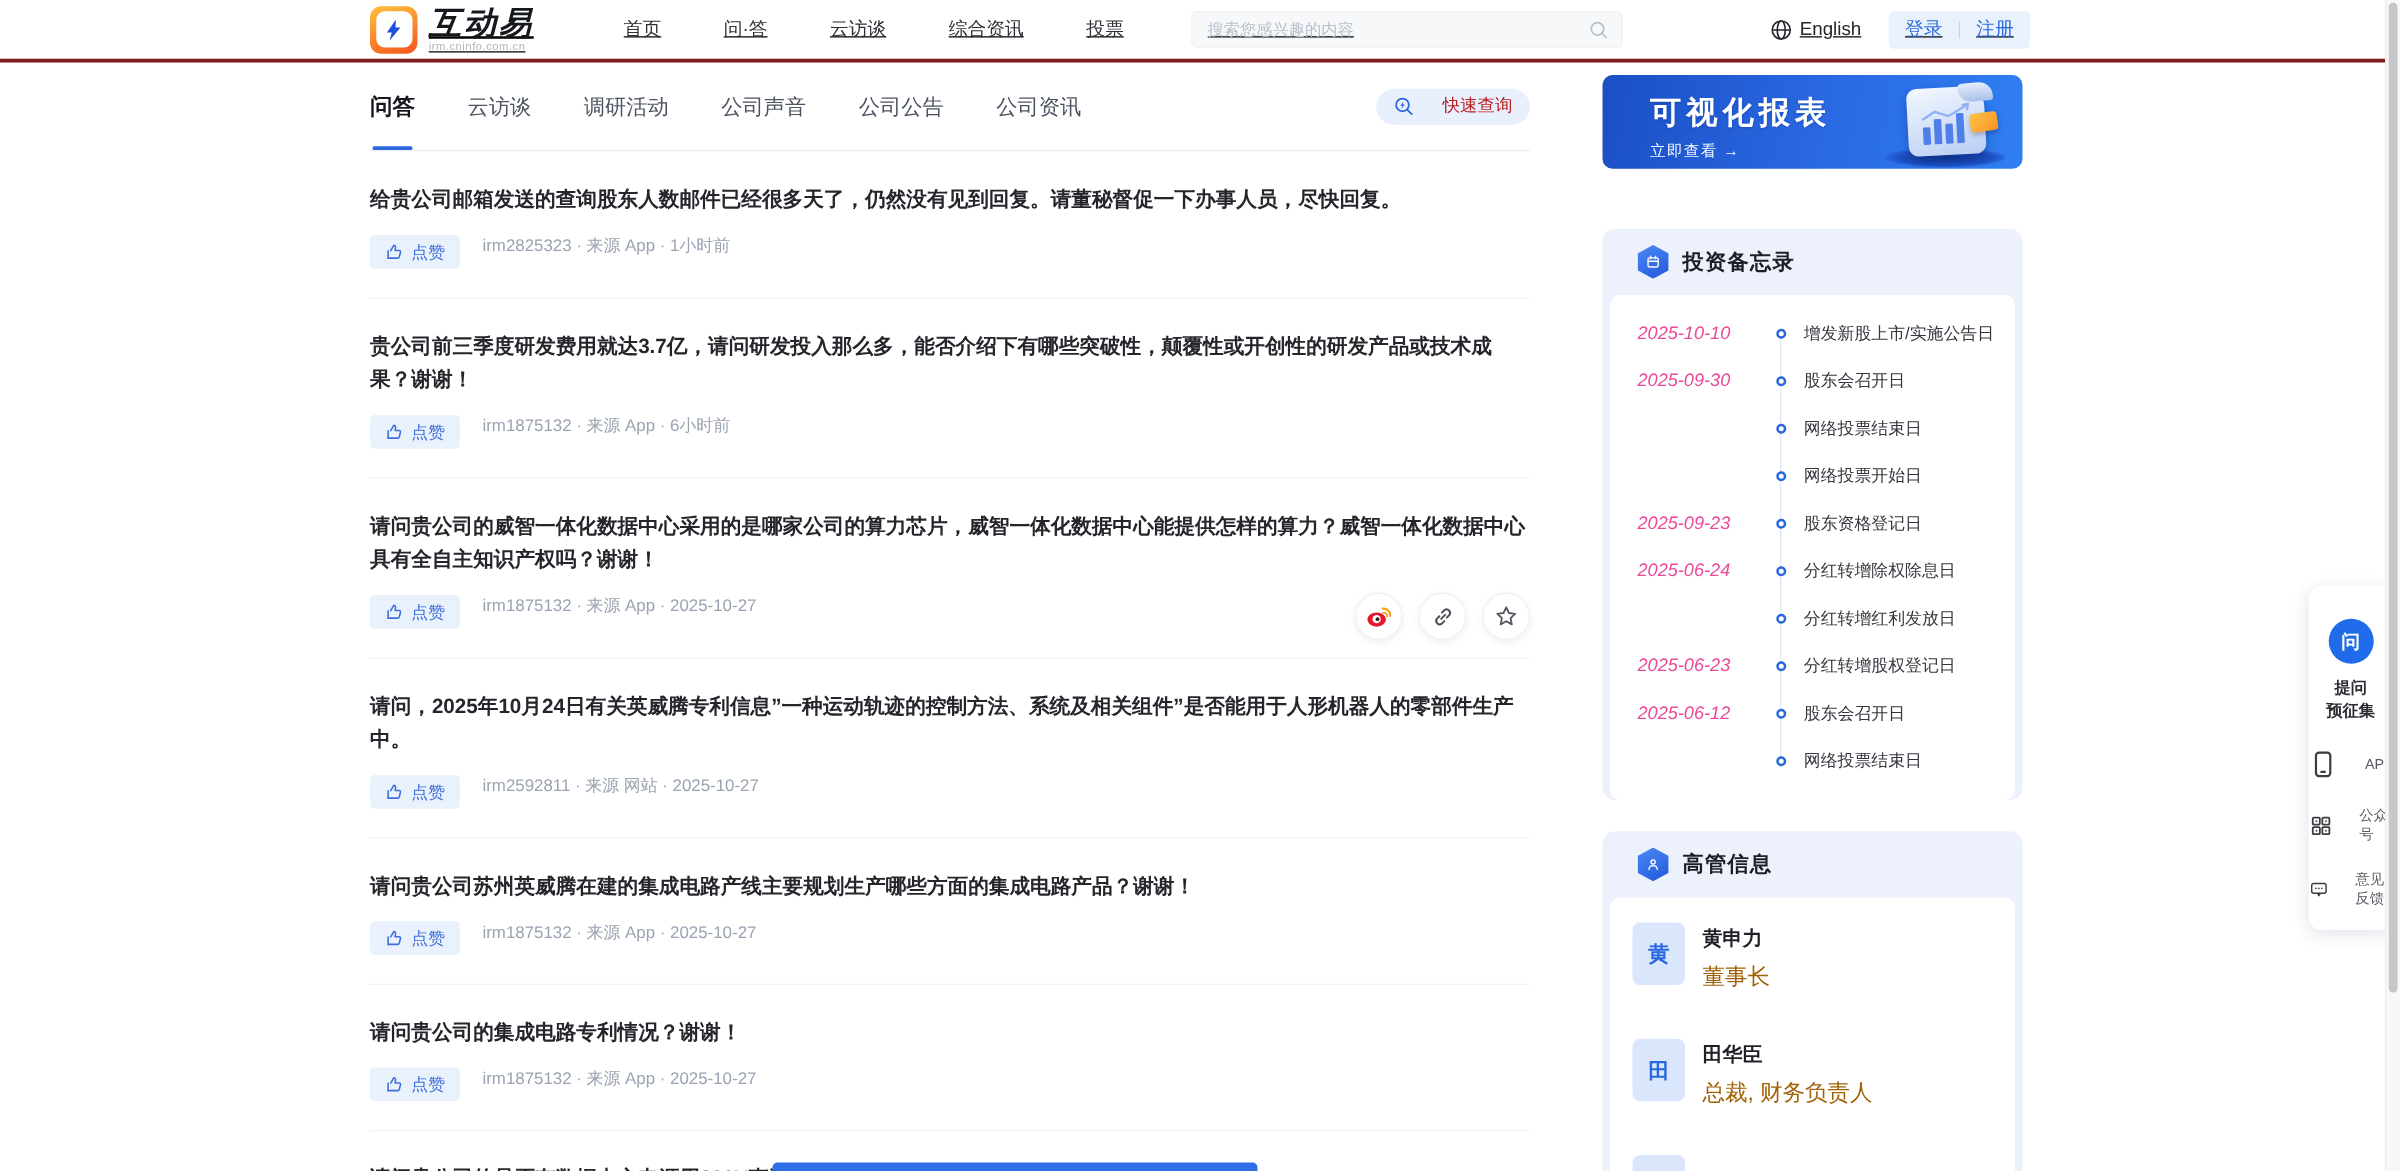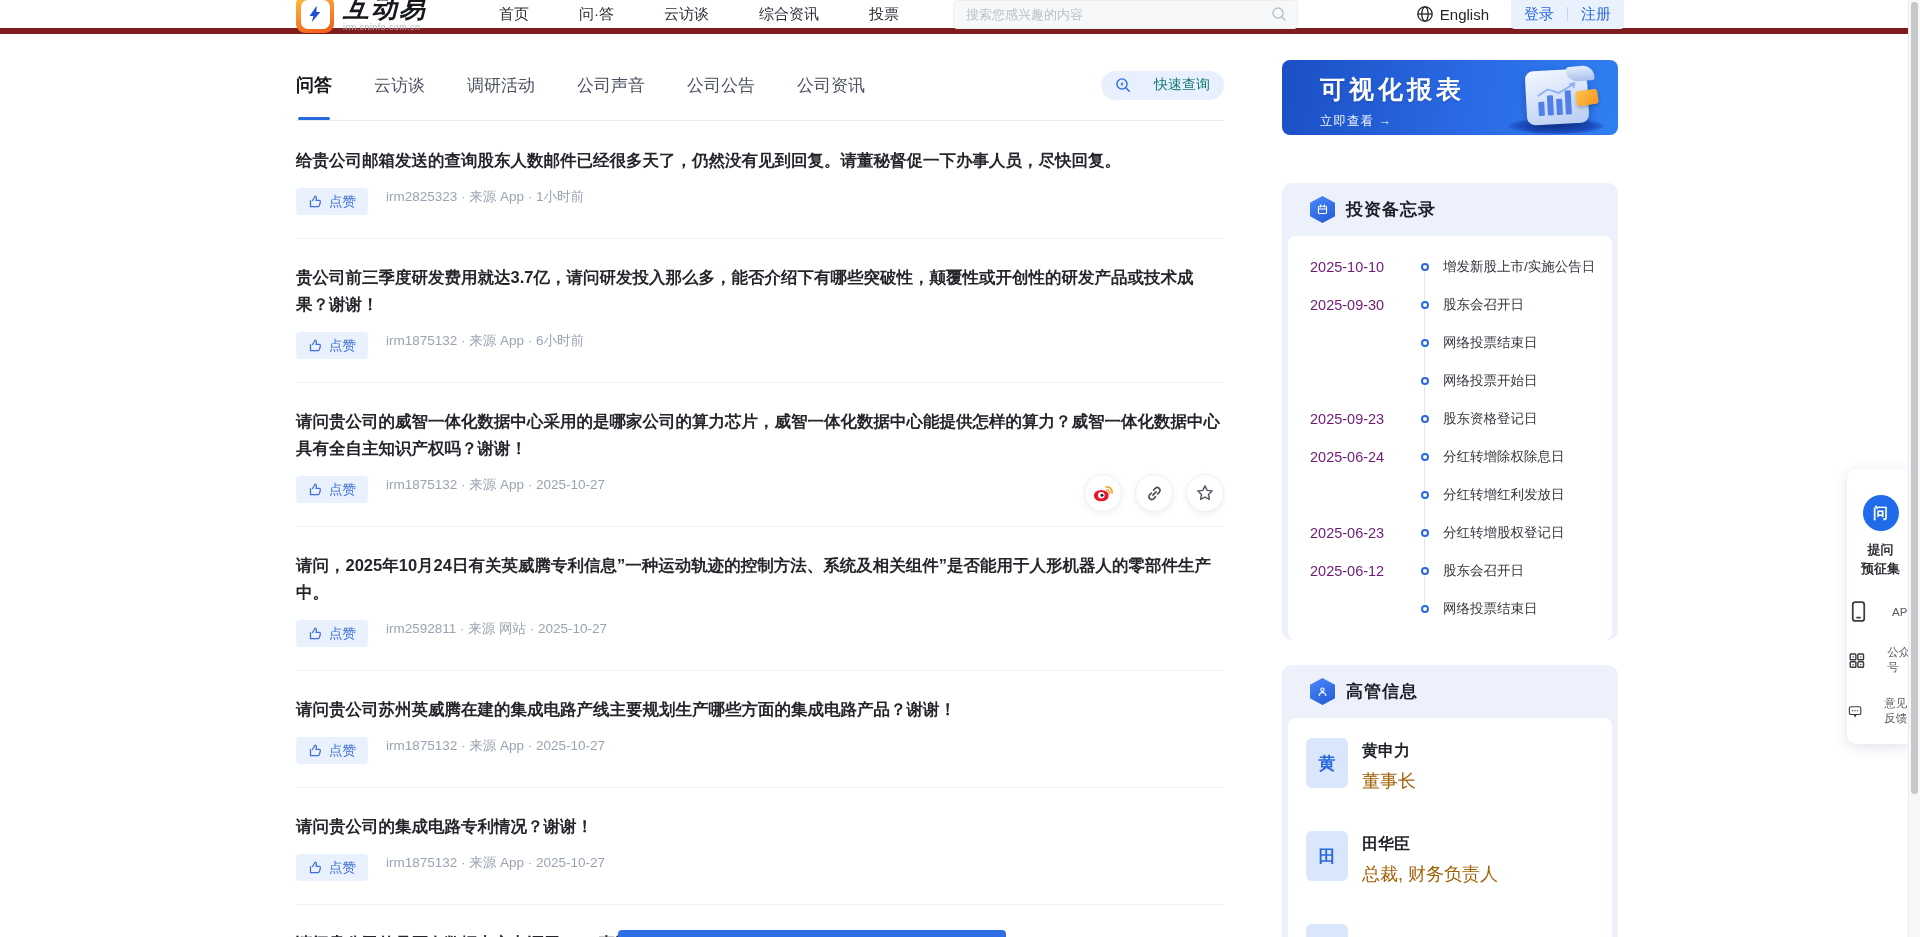--- a/index.html
+++ b/index.html
@@ -3,21 +3,21 @@
 <meta charset="utf-8">
 <style>
   * { box-sizing: border-box; }
   html,body { margin:0; padding:0; }
   body {
     width:1920px; height:937px; overflow:hidden; position:relative;
     background:#fff; font-family:"Liberation Sans","DejaVu Sans",sans-serif;
     -webkit-font-smoothing:antialiased;
   }
   
-  .header { position:absolute; top:0; left:0; width:1920px; height:34px; background:#fff; border-bottom:6px solid #7f1d1d; z-index:6; }
+  .header { position:absolute; top:0; left:0; width:1920px; height:50px; background:#fff; border-bottom:3px solid #7f1d1d; z-index:6;text-decoration:underline; }
   .header-inner { width:1328px; height:100%; margin:0 auto; display:flex; align-items:center; }
   .logo { display:flex; align-items:center; gap:9px; cursor:pointer; }
   .logo-icon { width:38px; height:38px; border-radius:9px; background:linear-gradient(160deg,#ffc23d 0%,#f3541d 100%); display:flex; align-items:center; justify-content:center; flex:none; }
   .logo-icon-inner { width:29px; height:29px; border-radius:7px; background:#fff; display:flex; align-items:center; justify-content:center; }
   .logo-title { font-size:26px; font-weight:900; font-style:italic; color:#15181d; letter-spacing:2px; line-height:25px; }
   .logo-sub { font-size:9px; color:#b0b4bd; letter-spacing:.4px; margin-top:1px; }
   .nav { display:flex; gap:50px; margin-left:72px; }
   .nav-item { font-size:15px; color:#2b2f36; cursor:pointer; text-decoration:none; }
   .search { margin-left:54px; width:345px; height:29px; background:#f7f8fa; border:1px solid #efefef; border-radius:4px; display:flex; align-items:center; padding:0 10px; }
   .search-input { flex:1; border:none; background:transparent; outline:none; font-size:13px; color:#8b5cf6; font-family:inherit; }
@@ -25,21 +25,21 @@
   .lang { margin-left:auto; display:flex; align-items:center; gap:6px; font-size:15px; color:#23262b; cursor:pointer; }
   .auth { margin-left:22px; height:30px; background:#e9f1fd; border-radius:4px; display:flex; align-items:center; font-size:15px; color:#2a68df; }
   .auth-btn { padding:0 13px; cursor:pointer; }
   .auth-divider { width:1px; height:14px; background:#c3d5f5; }
   
   .tabbar { position:absolute; top:50px; left:296px; width:928px; height:71px; border-bottom:1px solid #ebedf0; display:flex; align-items:center; }
   .tabs { display:flex; gap:42px; align-items:center;text-align:center; }
   .tab { font-size:17px; color:#4d5361; cursor:pointer; position:relative; padding:23px 0; }
   .tab.active { font-size:18px; font-weight:bold; color:#15181d; }
   .tab.active::after { content:""; position:absolute; left:50%; transform:translateX(-50%); bottom:0; width:32px; height:3px; border-radius:2px; background:#2a68df; }
-  .quick-query { margin-left:auto; height:29px; border:none; background:#e8f0fe; color:#0f766e; border-radius:15px; padding:0 14px; display:flex; align-items:center; gap:22px; font-size:14px; cursor:pointer; font-family:inherit; }
+  .quick-query { margin-left:auto; height:29px; border:none; background:#e8f0fe; color:#b91c1c; border-radius:15px; padding:0 14px; display:flex; align-items:center; gap:22px; font-size:14px; cursor:pointer; font-family:inherit; }
   
   .qa-list { position:absolute; top:122px; left:296px; width:928px; }
   .qa-item { padding:25px 0 23px; border-bottom:1px solid #f0f1f3; position:relative; }
   .qa-title { margin:0; font-size:16.5px; font-weight:bold; color:#24262b; line-height:27px; cursor:pointer; }
   .qa-meta { margin-top:14px; display:flex; gap:18px; }
   .like-btn { height:27px; border:none; background:#e9f1fd; color:#3f6fd9; border-radius:4px; padding:0 12px; display:flex; align-items:center; gap:6px; font-size:13.5px; cursor:pointer; font-family:inherit; }
   .qa-meta-text { font-size:13.5px; color:#9aa3b2; }
   .icon-group { position:absolute; right:0; bottom:14px; display:flex; gap:13px; }
   .round-icon { width:38px; height:38px; border-radius:50%; background:#fff; border:1px solid #eef0f4; box-shadow:0 2px 6px rgba(35,55,95,.08); display:flex; align-items:center; justify-content:center; cursor:pointer; }
   
@@ -56,21 +56,21 @@
   .memo-card { margin-top:48px; }
   .exec-card { margin-top:25px; height:520px; }
   .card-header { height:53px; display:flex; align-items:center; gap:11px; padding-left:28px; }
   .card-title { font-size:17px; font-weight:bold; color:#1c1f26; letter-spacing:1px; }
   .hex { width:25px; height:27px; background:linear-gradient(150deg,#4c8af8,#2257d8); clip-path:polygon(50% 0%,100% 25%,100% 75%,50% 100%,0% 75%,0% 25%); display:flex; align-items:center; justify-content:center; flex:none; }
   .card-body { background:#fff; border-radius:8px; margin:0 6px 6px; }
   .memo-body { padding:12px 10px 12px 22px; }
   .memo-list { position:relative; }
   .memo-line { position:absolute; left:114px; top:19px; bottom:19px; width:1px; background:#dfe6f5; }
   .memo-row { display:grid; grid-template-columns:97px 36px 1fr; align-items:center; height:38px; }
-  .memo-date { color:#701a75; font-size:14.5px; }
+  .memo-date { color:#ec4899; font-size:14.5px;font-style:italic; }
   .memo-dot-cell { display:flex; justify-content:center; position:relative; z-index:1; }
   .memo-dot { width:8px; height:8px; border:2px solid #2a68df; background:#fff; border-radius:50%; }
   .memo-event { color:#33363d; font-size:13.5px; }
   .exec-body { padding:20px 18px; height:440px; overflow:hidden; }
   .exec-item { display:flex; gap:14px; margin-bottom:38px; }
   .exec-avatar { width:42px; height:50px; border-radius:6px; background:#d9e6fc; color:#2a68df; font-weight:bold; font-size:17px; display:flex; align-items:center; justify-content:center; flex:none; }
   .exec-info { display:block; }
   .exec-name { display:block; font-size:16px; font-weight:bold; color:#1e2127; margin-top:3px; }
   .exec-title { display:block; font-size:18px; color:#a16207; margin-top:7px; }
   

